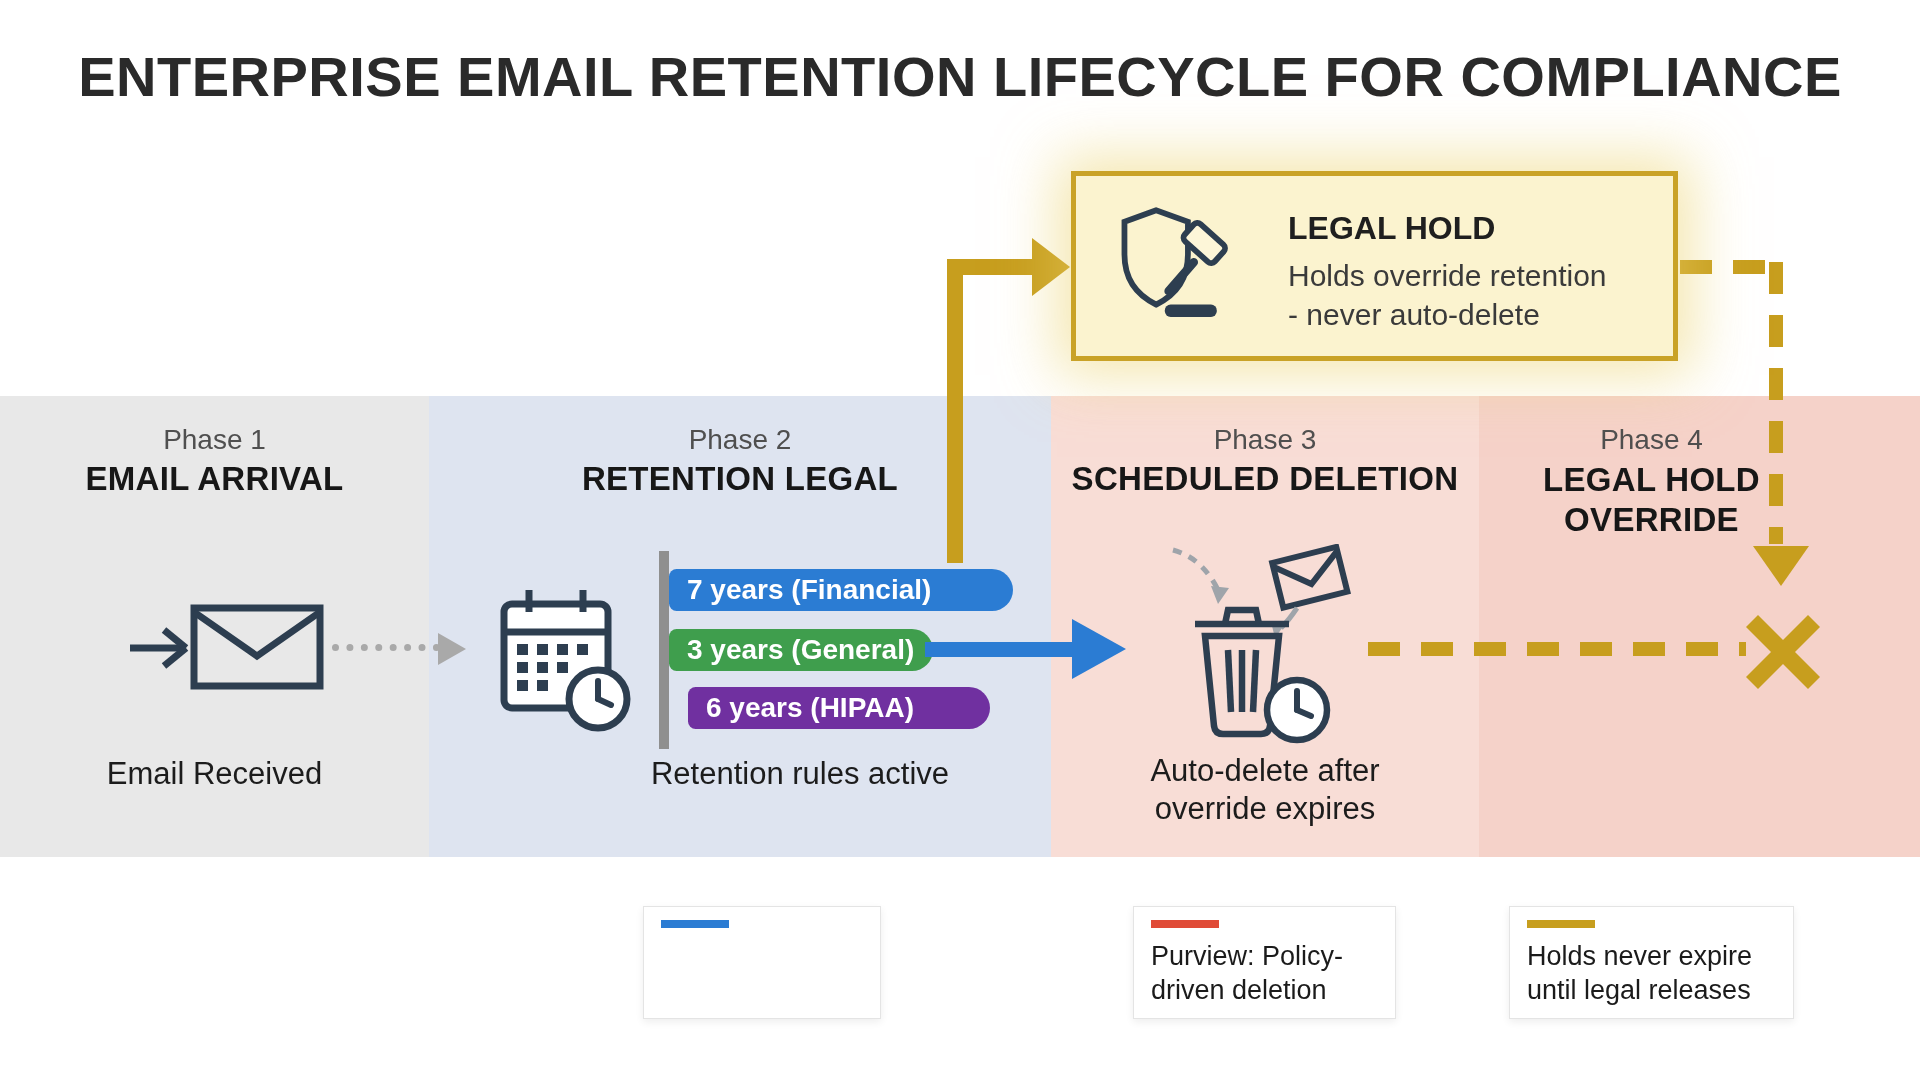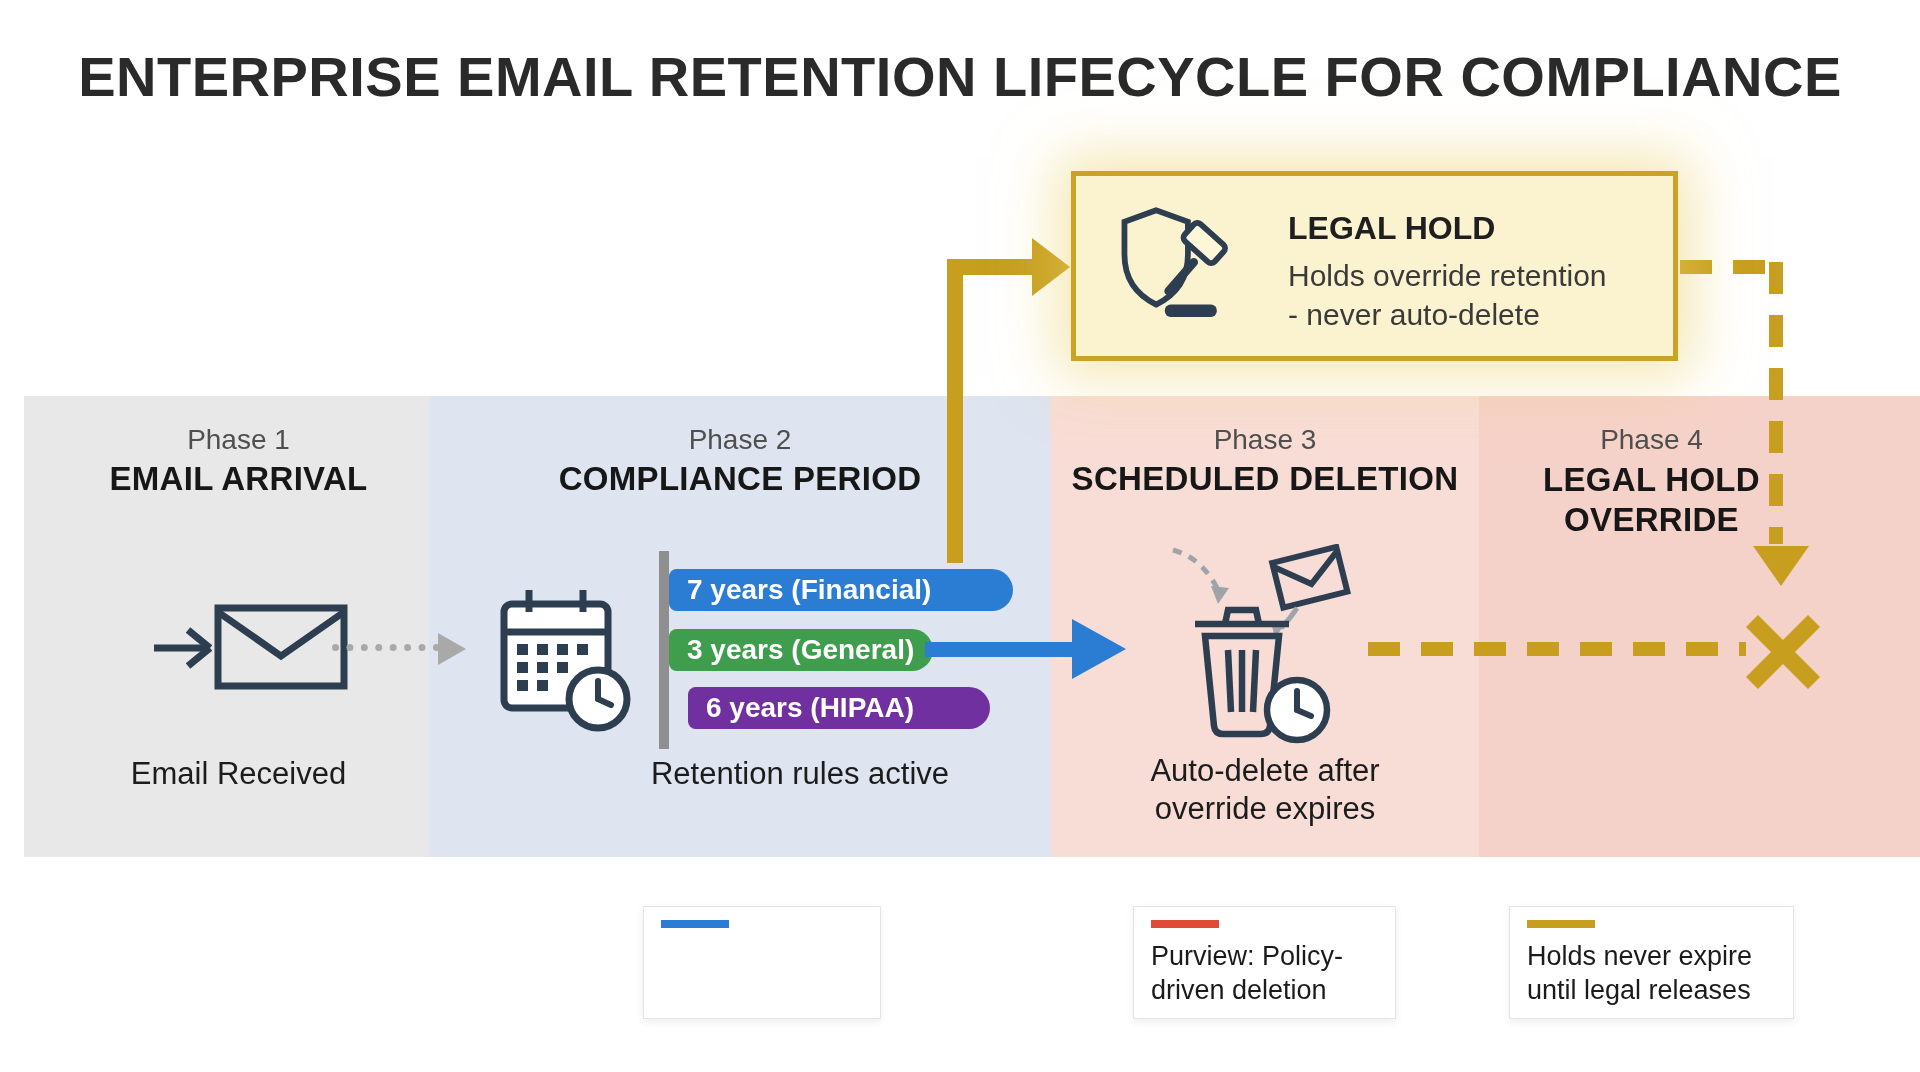--- a/index.html
+++ b/index.html
@@ -80,38 +80,38 @@
   .swatch { position:absolute; left:17px; top:13px; width:68px; height:8px; }
   .legend-text { position:absolute; left:17px; top:32px; font-size:27px; line-height:34px; color:#1b1b1b; }
 </style>
 </head>
 <body>
 
 <div class="canvas">
 
   <h1 class="title">ENTERPRISE EMAIL RETENTION LIFECYCLE FOR COMPLIANCE</h1>
 
-  <div class="phase phase1" style="background-color: rgb(232, 232, 232); margin-left: 24px;">
+  <div class="phase phase1" style="background-color: rgb(232, 232, 232);">
     <div class="phase-label">Phase 1</div>
     <div class="phase-title">EMAIL ARRIVAL</div>
     <svg class="envelope-svg" viewBox="0 0 198 100">
       <g stroke="#2d3e50" stroke-width="7" fill="none">
         <line x1="2" y1="52" x2="58" y2="52"></line>
         <line x1="36" y1="34" x2="58" y2="52"></line>
         <line x1="36" y1="70" x2="58" y2="52"></line>
         <rect x="66" y="12" width="126" height="78"></rect>
         <polyline points="66,16 129,60 192,16"></polyline>
       </g>
     </svg>
     <div class="caption cap1">Email Received</div>
   </div>
 
   <div class="phase phase2" style="background-color: rgb(222, 228, 240);">
     <div class="phase-label">Phase 2</div>
-    <div class="phase-title">COMPLIANCE PERIOD</div>
+    <div class="phase-title">RETENTION LEGAL</div>
     <svg class="calendar-svg" viewBox="0 0 132 150">
       <rect x="5" y="18" width="104" height="104" rx="8" fill="#ffffff" stroke="#2d3e50" stroke-width="7"></rect>
       <g stroke="#2d3e50" stroke-width="7" fill="none">
         <line x1="30" y1="4" x2="30" y2="26"></line>
         <line x1="84" y1="4" x2="84" y2="26"></line>
         <line x1="5" y1="46" x2="109" y2="46"></line>
       </g>
       <g fill="#2d3e50">
         <rect x="18" y="58" width="11" height="11"></rect>
           <rect x="38" y="58" width="11" height="11"></rect>

